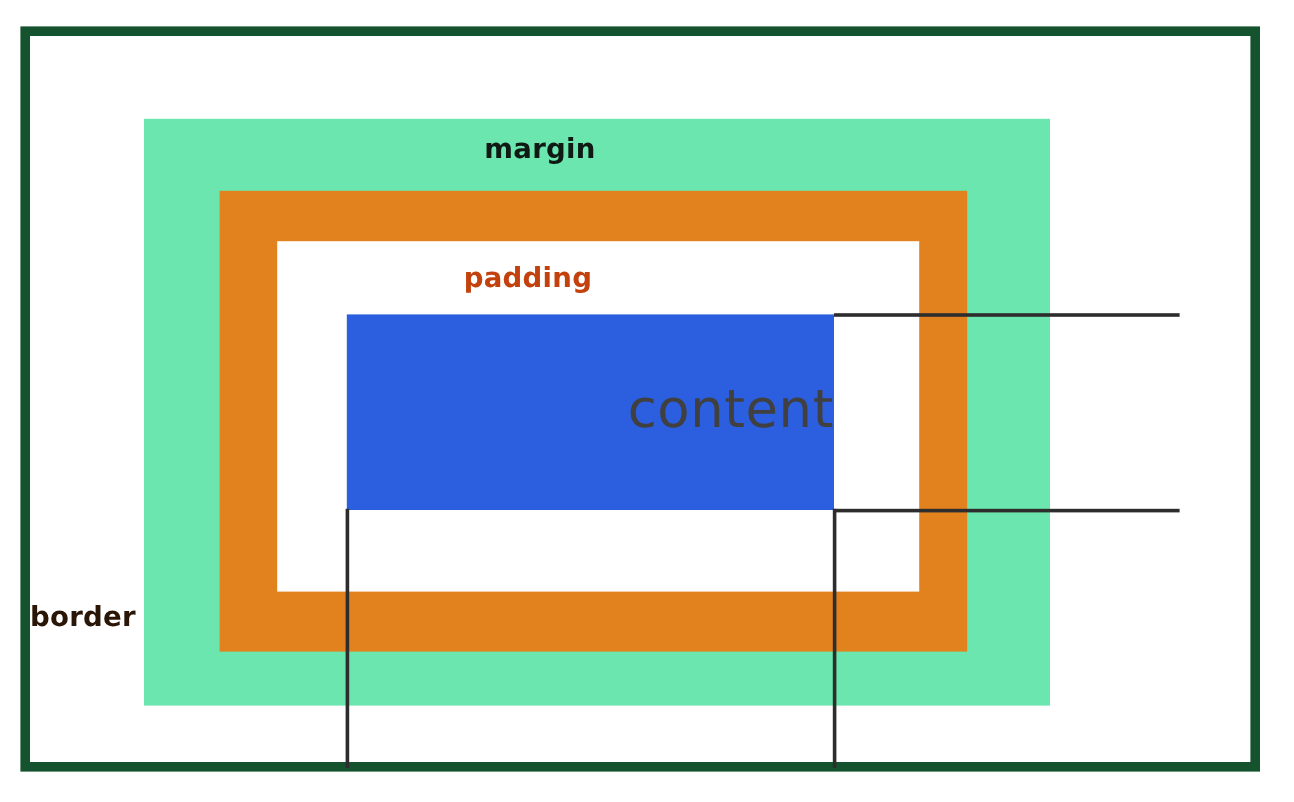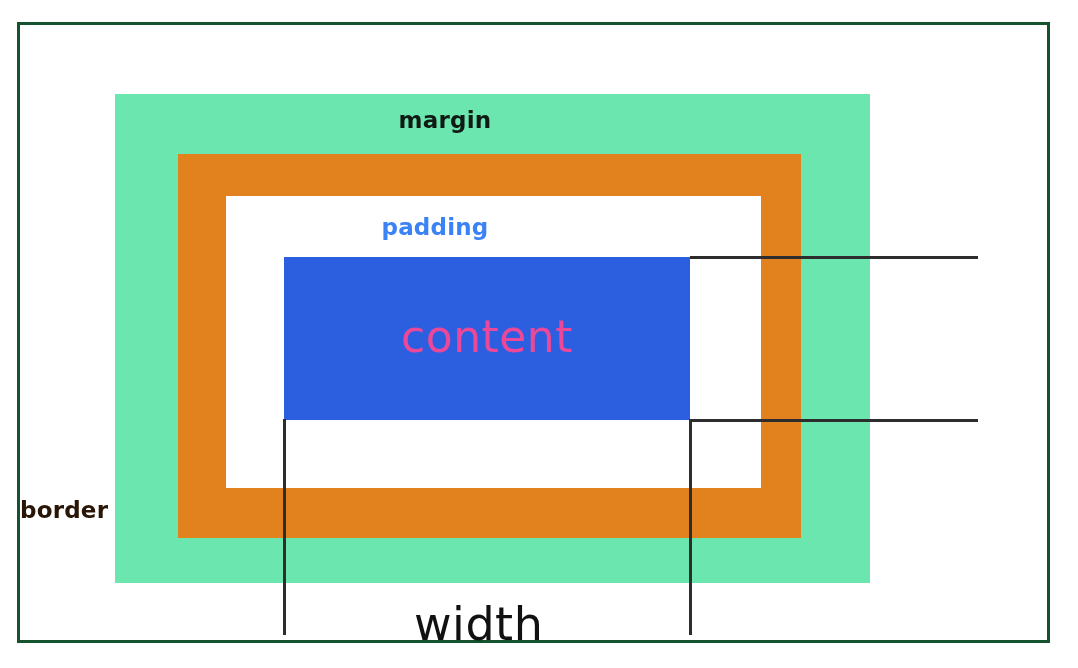--- a/index.html
+++ b/index.html
@@ -22,21 +22,21 @@
   }
 
   
   .outer-frame {
     position: absolute;
     left: 17px;
     top: 22px;
     width: 1033px;
     height: 621px;
     box-sizing: border-box;
-    border: 3px solid #14532d;
+    border: 8px solid #14532d;
     background: #ffffff;
     padding-left: 34px;
   }
 
   
   .margin-box {
     position: absolute;
     left: 95px;
     top: 69px;
     width: 755px;
@@ -90,40 +90,40 @@
     color: #0f1a14;
     letter-spacing: 0.2px;
   }
   .label-padding {
     left: 0;
     top: 191px;
     width: 830px;
     text-align: center;
     font-size: 23px;
     font-weight: 700;
-    color: #3b82f6;
+    color: #c2410c;
     letter-spacing: 0.2px;
   }
   .label-border {
     left: 0;
     top: 474px;
     width: 860px;
     font-size: 23px;
     font-weight: 700;
     color: #2a1606;
     letter-spacing: 0.2px;
   }
   .label-content {
     left: 264px;
     top: 290px;
     width: 406px;
-    text-align: center;
+    text-align: right;
     font-size: 44px;
     font-weight: 400;
-    color: #ec4899;
+    color: #404040;
     letter-spacing: 0.5px;
   }
   .label-height {
     left: 872px;
     top: 289px;
     font-size: 46px;
     font-weight: 400;
     color: #111111;
     letter-spacing: 0.5px;
   }
@@ -171,16 +171,15 @@
     <div class="label label-content">content</div>
 
     <div class="label label-border">border</div>
 
     <div class="rule-h rule-h-top"></div>
     <div class="rule-h rule-h-bottom"></div>
     <div class="rule-v rule-v-left"></div>
     <div class="rule-v rule-v-right"></div>
 
 
-    <div class="label label-width">width</div>
 
   </div>
 </div>
 
 </body></html>

